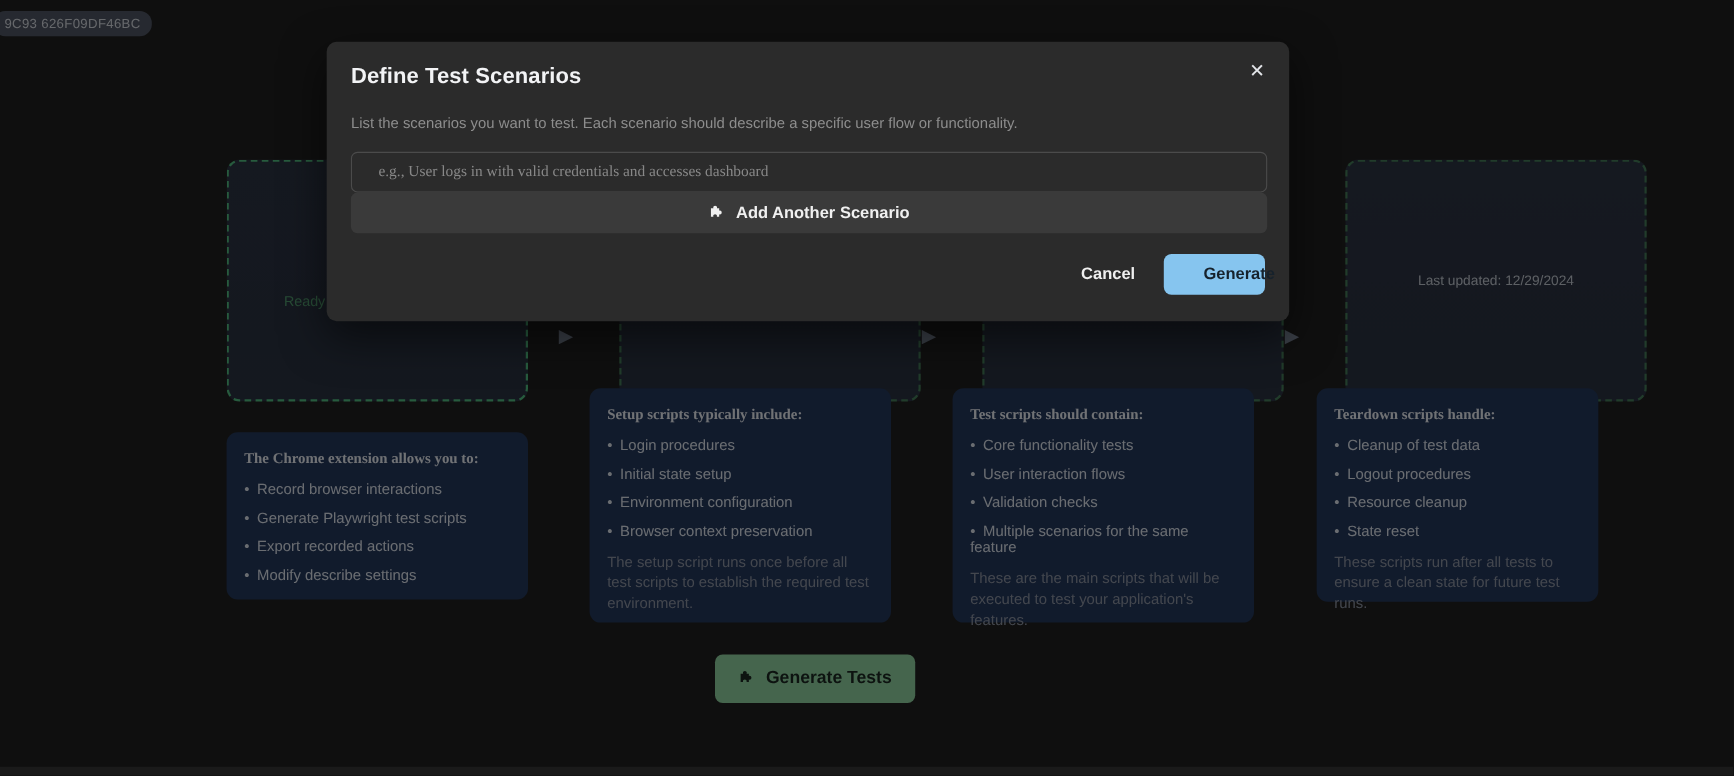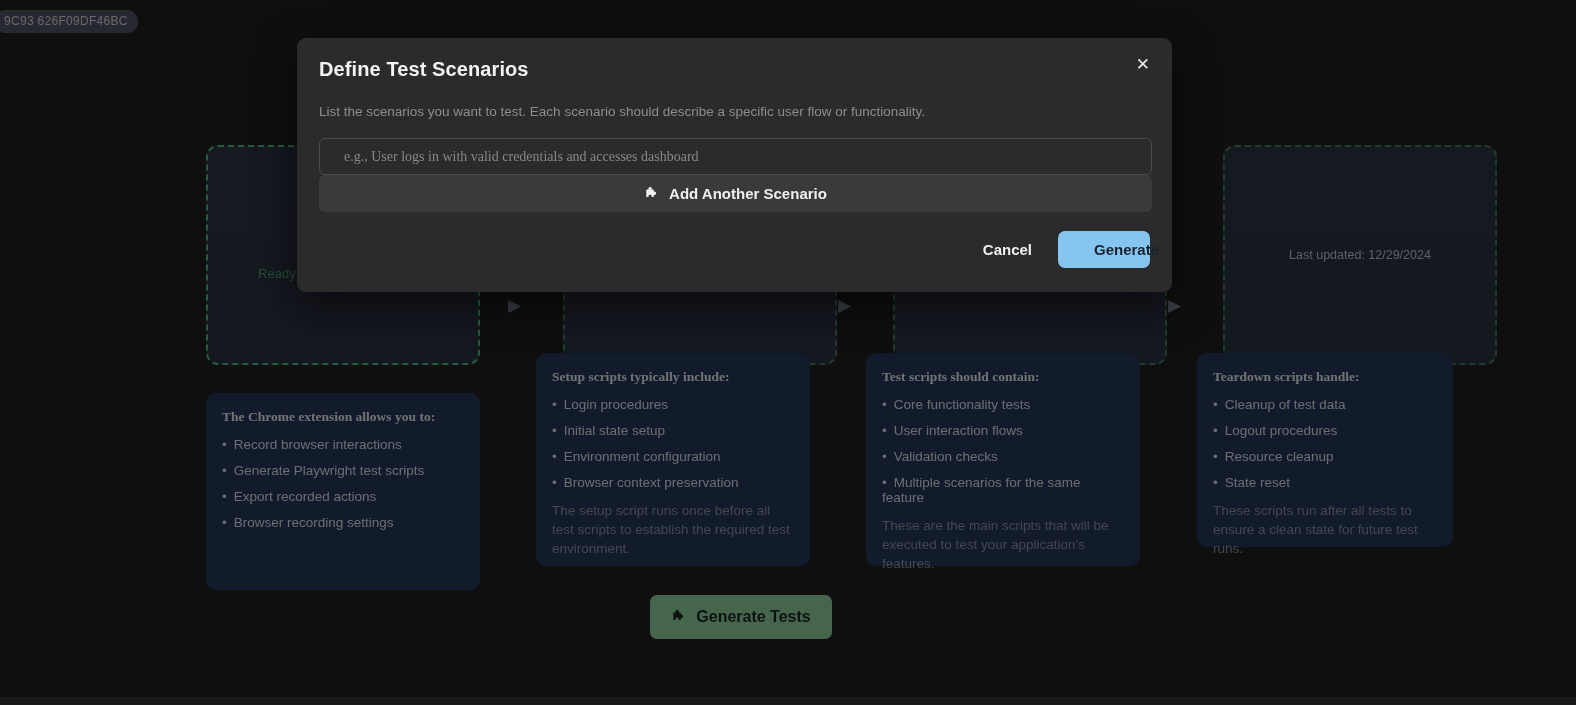--- a/index.html
+++ b/index.html
@@ -52,21 +52,21 @@
     position: absolute; border-radius: 10px;
     background: #1c3157; color: #e7ecf4;
     padding: 16px 16px 16px 16px;
   }
   .info-card .info-title { font-size: 13.5px; font-weight: bold; margin-bottom: 12px; color: #eef2f8; font-family: Liberation Serif, serif; }
   .info-card ul { list-style: none; }
   .info-card li { font-size: 13.5px; color: #dfe6f0; margin-bottom: 11px; }
   .info-card li::before { content: "\2022"; margin-right: 7px; color: #dfe6f0; }
   .info-card .info-note { font-size: 13.5px; color: #8b93a3; line-height: 1.42; margin-top: 2px; }
 
-  .info-card.i1 { left: 206px; top: 393px; width: 274px; height: 197px; }
+  .info-card.i1 { left: 206px; top: 393px; width: 274px; height: 152px; }
   .info-card.i2 { left: 536px; top: 353px; width: 274px; height: 213px; }
   .info-card.i3 { left: 866px; top: 353px; width: 274px; height: 213px; }
   .info-card.i4 { left: 1197px; top: 353px; width: 256px; height: 194px; }
 
   
   .generate-tests {
     position: absolute; left: 650px; top: 595px; width: 182px; height: 44px;
     background: #8fd5a0; color: #13201a; border: none; border-radius: 7px;
     font-size: 16px; font-weight: bold; cursor: pointer;
     display: flex; align-items: center; justify-content: center; gap: 9px;
@@ -152,21 +152,21 @@
     <div class="flow-arrow a2">▶</div>
     <div class="flow-arrow a3">▶</div>
   </div>
 
   <div class="info-card i1">
     <div class="info-title">The Chrome extension allows you to:</div>
     <ul>
       <li>Record browser interactions</li>
       <li>Generate Playwright test scripts</li>
       <li>Export recorded actions</li>
-      <li>Browser recording settings</li>
+      <li>Modify describe settings</li>
     </ul>
   </div>
 
   <div class="info-card i2">
     <div class="info-title">Setup scripts typically include:</div>
     <ul>
       <li>Login procedures</li>
       <li>Initial state setup</li>
       <li>Environment configuration</li>
       <li>Browser context preservation</li>

